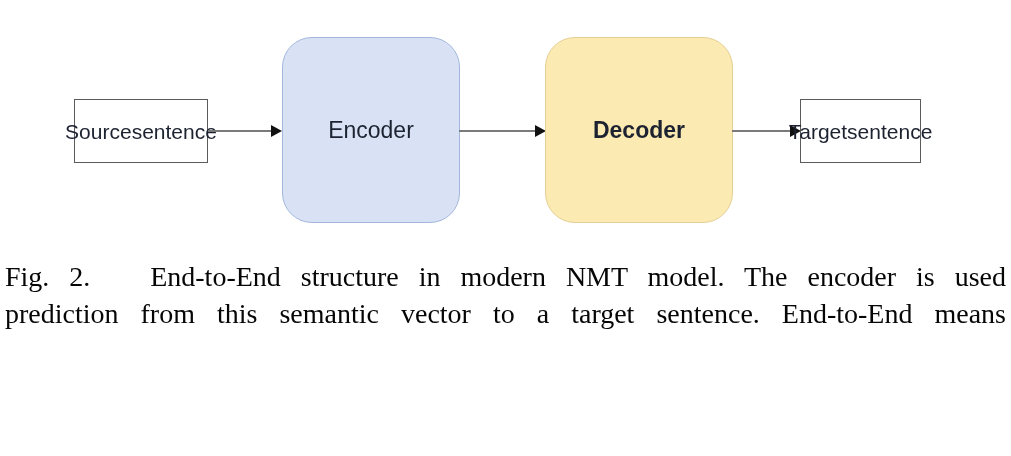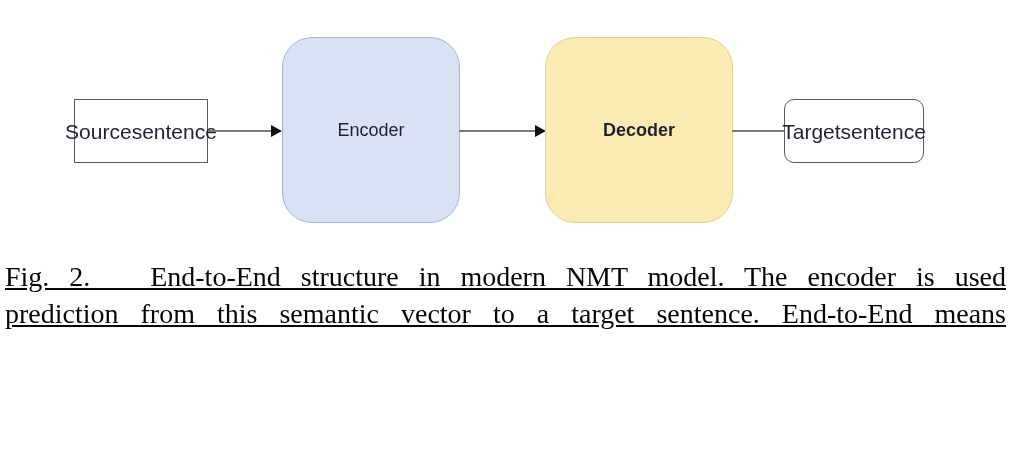--- a/index.html
+++ b/index.html
@@ -20,24 +20,24 @@
     text-align: center;
     color: var(--node-text, #1c2230);
   }
   .plain {
     background: var(--plain-box-fill, #ffffff);
     border: 1.5px solid var(--plain-box-border, #5b5b5b);
     font-size: 21px;
     line-height: 27px;
   }
   .source-box { left: 74px;  top: 99px; width: 134px; height: 64px; }
-  .target-box { left: 784px; top: 99px; width: 140px; height: 64px; border-radius: 10px; }
+  .target-box { left: 800px; top: 99px; width: 121px; height: 64px; }
   .rounded {
     border-radius: 30px;
-    font-size: 18px;
+    font-size: 23px;
   }
   .encoder-box {
     left: 282px; top: 37px; width: 178px; height: 186px;
     background: var(--encoder-fill, #d8e2f4);
     border: 1px solid var(--encoder-border, #a3b7dd);
   }
   .decoder-box {
     left: 545px; top: 37px; width: 188px; height: 186px;
     background: var(--decoder-fill, #fceab3);
     border: 1px solid var(--decoder-border, #e4cf94);
@@ -61,21 +61,21 @@
     border-bottom: 6px solid transparent;
   }
   .caption {
     position: absolute;
     left: 5px; right: 5px; top: 258px;
     font-family: "Liberation Serif", serif;
     font-size: 28px;
     line-height: 37.4px;
     color: var(--caption-text, #060606);
   }
-  .caption .line { text-align: justify; text-align-last: justify; text-decoration: underline; }
+  .caption .line { text-align: justify; text-align-last: justify; }
   .caption .line.last { text-align: left; text-align-last: left; }
 </style>
 </head>
 <body>
 
 <div class="canvas">
 
   <div class="diagram">
 
     <div class="node plain source-box">

